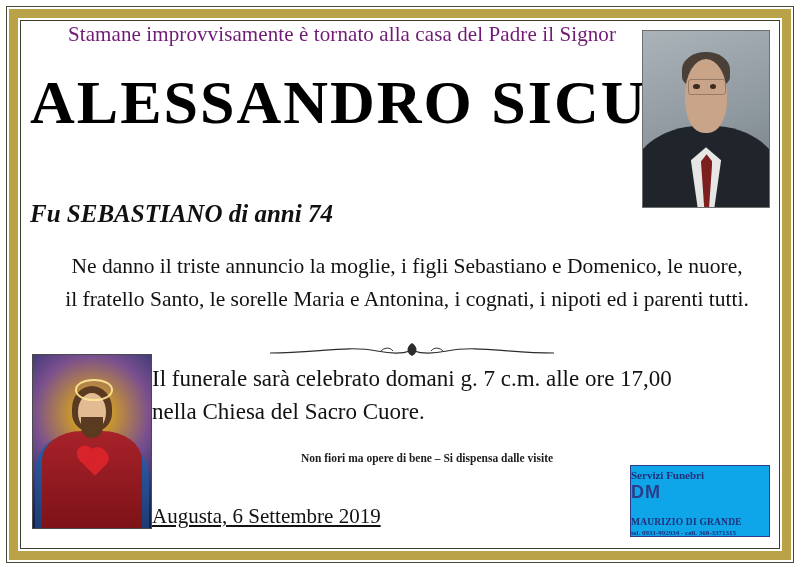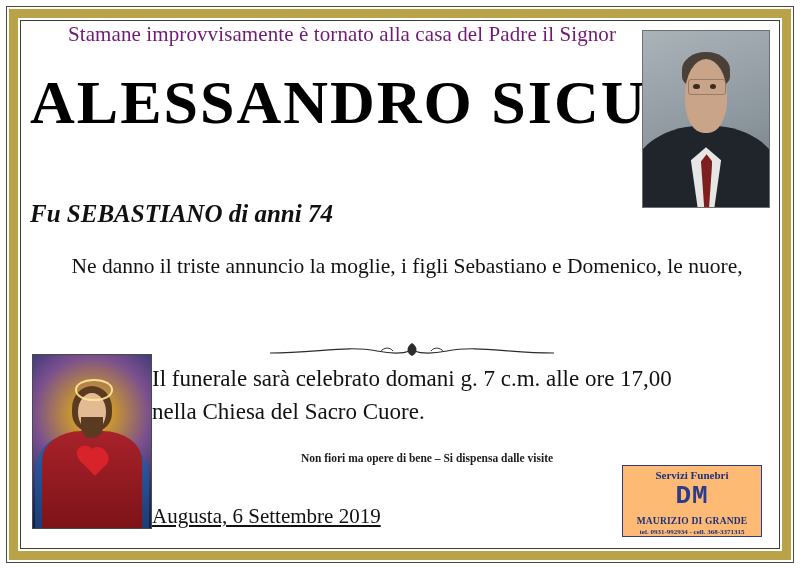--- a/index.html
+++ b/index.html
@@ -342,44 +342,44 @@
     width: 28%;
     height: 10%;
     border: 2px solid rgba(255, 232, 150, 0.9);
     border-radius: 50%;
     z-index: 2;
   }
 
   
   .logo-box {
     position: absolute;
-    right: 16px;
+    right: 8px;
     bottom: 10px;
     width: 140px;
     height: 72px;
     border: 1px solid #2d3c8a;
     box-sizing: border-box;
-    background: #fdba74;
-    text-align: center;
+    background: #0ea5e9;
+    text-align: left;
     padding-top: 3px;
   }
   .logo-box .svc {
     font-size: 11px;
     font-weight: bold;
     color: #1f2f7a;
     line-height: 1.15;
   }
   .logo-box .mono {
-    font-family: Liberation Mono, monospace;
-    font-size: 26px;
+    font-family: Liberation Sans, sans-serif;
+    font-size: 18px;
     font-weight: bold;
     color: #2d3c8a;
     letter-spacing: 1px;
     line-height: 1;
-    margin: 1px 0 7px 0;
+    margin: 1px 0 16px 0;
   }
   .logo-box .name {
     font-size: 9.5px;
     font-weight: bold;
     color: #1f2f7a;
     letter-spacing: 0.2px;
     margin-top: 4px;
   }
   .logo-box .tel {
     font-size: 7px;
@@ -403,20 +403,21 @@
   <div class="content">
 
     <div class="intro-line">Stamane improvvisamente è tornato alla casa del Padre il Signor</div>
 
     <div class="deceased-name">ALESSANDRO SICUSO</div>
 
     <div class="subtitle">Fu SEBASTIANO di anni 74</div>
 
     <div class="announcement">
       <span class="ln">Ne danno il triste annuncio la moglie, i figli Sebastiano e Domenico, le nuore,</span>
+      <span class="ln">il fratello Santo, le sorelle Maria e Antonina, i cognati, i nipoti ed i parenti tutti.</span>
     </div>
 
     <div class="ornament">
       <svg width="300" height="22" viewBox="0 0 300 22" xmlns="http://www.w3.org/2000/svg" aria-hidden="true">
         <path d="M8 13 C 55 13, 85 5, 115 11 C 130 14, 140 14, 148 11" fill="none" stroke="#2c2c2c" stroke-width="1.2"></path>
         <path d="M292 13 C 245 13, 215 5, 185 11 C 170 14, 160 14, 152 11" fill="none" stroke="#2c2c2c" stroke-width="1.2"></path>
         <path d="M150 3 C 144 7, 144 13, 150 16 C 156 13, 156 7, 150 3 Z" fill="#2c2c2c"></path>
         <path d="M118 12 C 122 7, 128 7, 131 11" fill="none" stroke="#2c2c2c" stroke-width="1"></path>
         <path d="M182 12 C 178 7, 172 7, 169 11" fill="none" stroke="#2c2c2c" stroke-width="1"></path>
       </svg>

